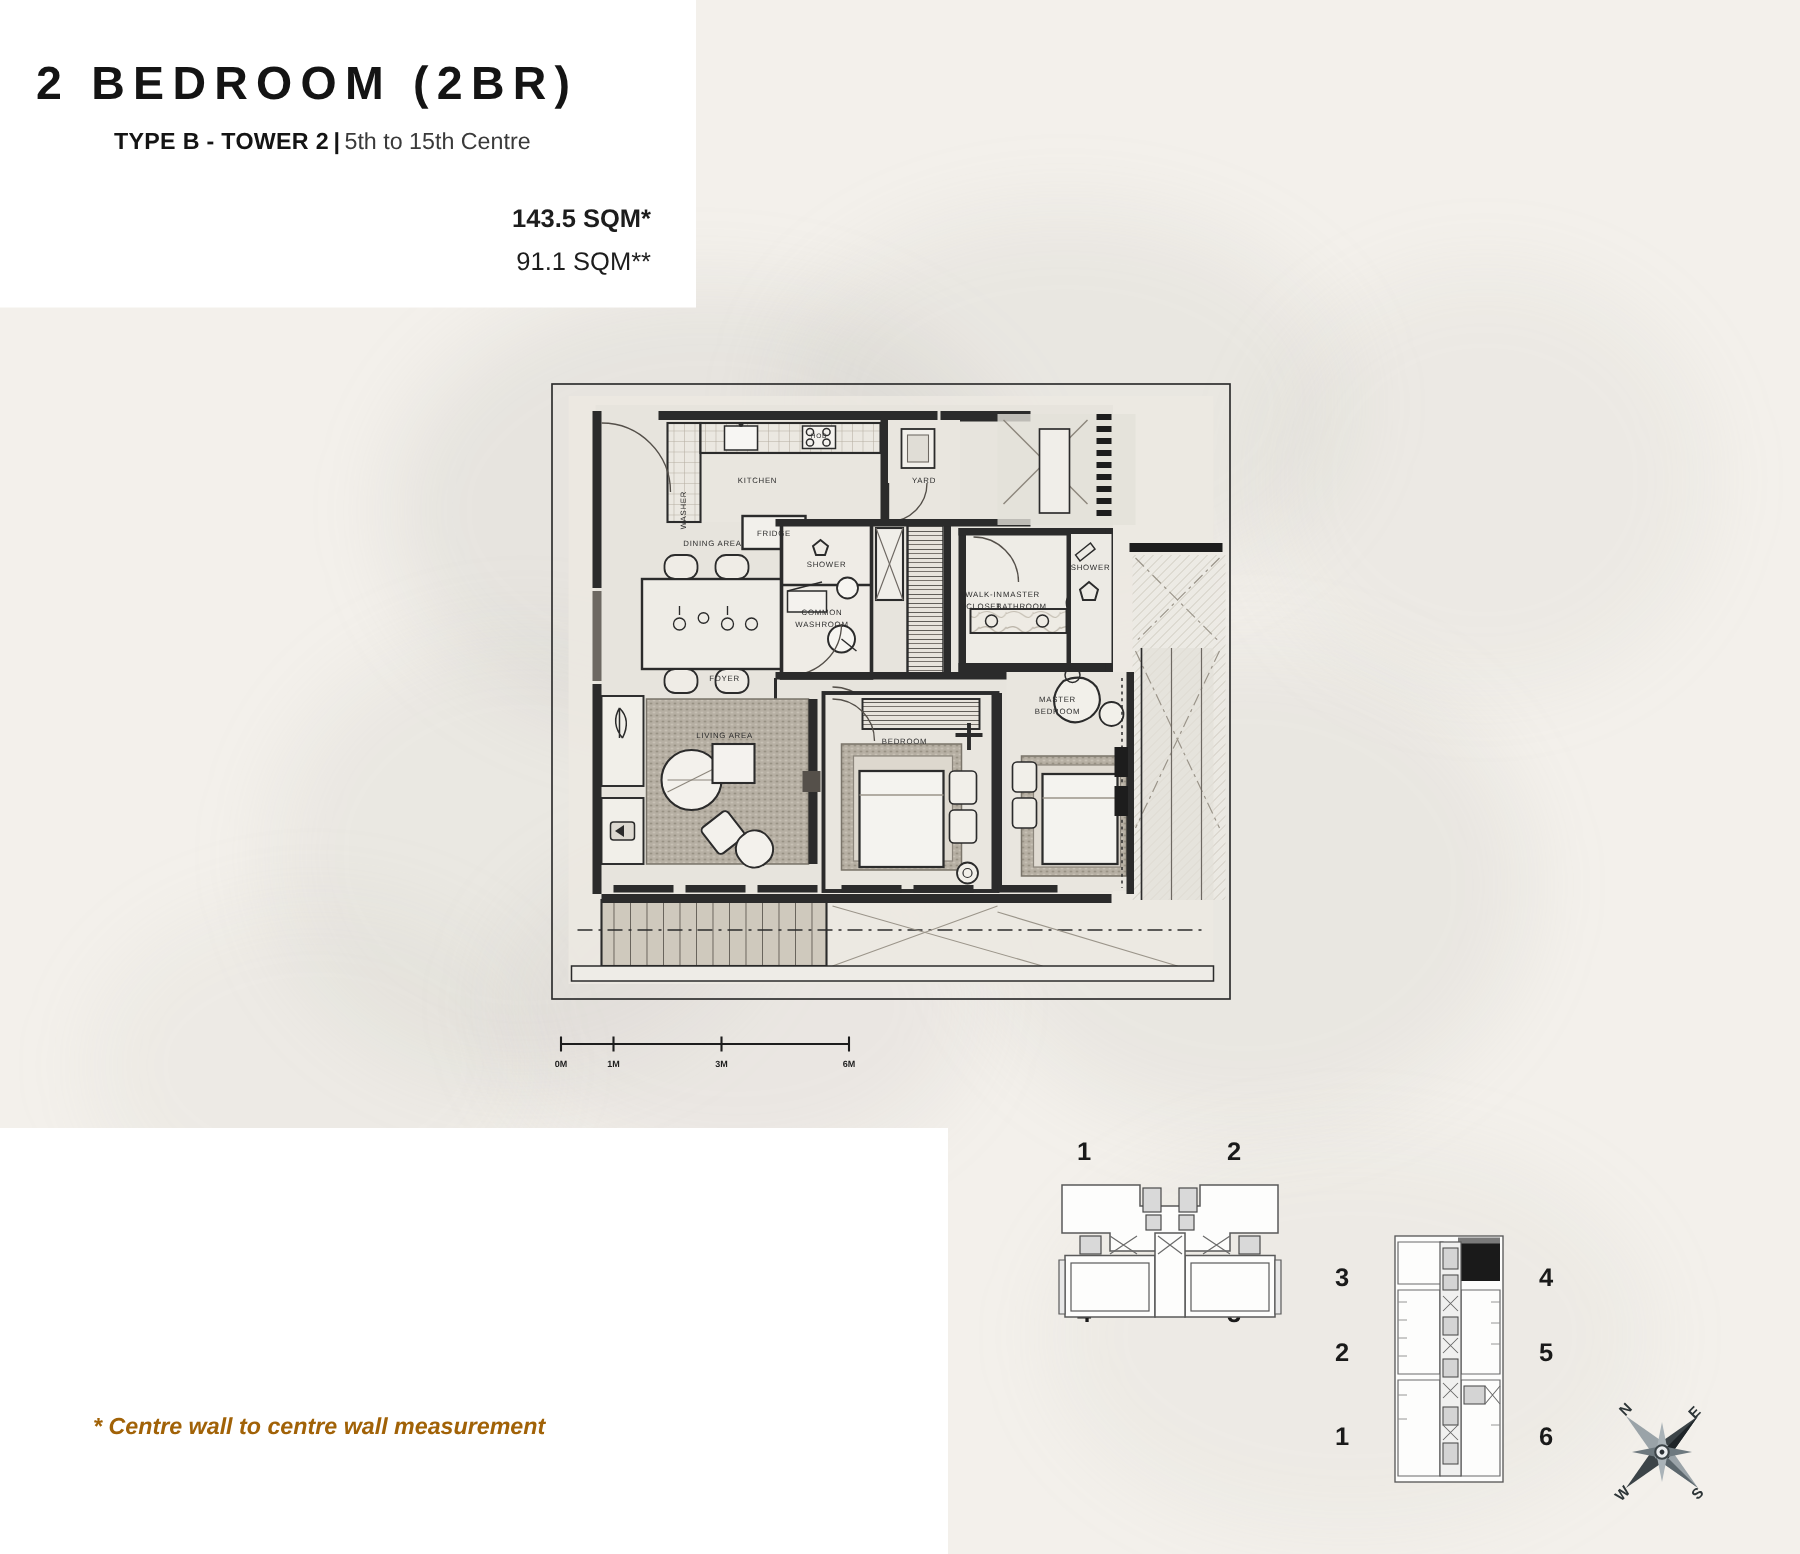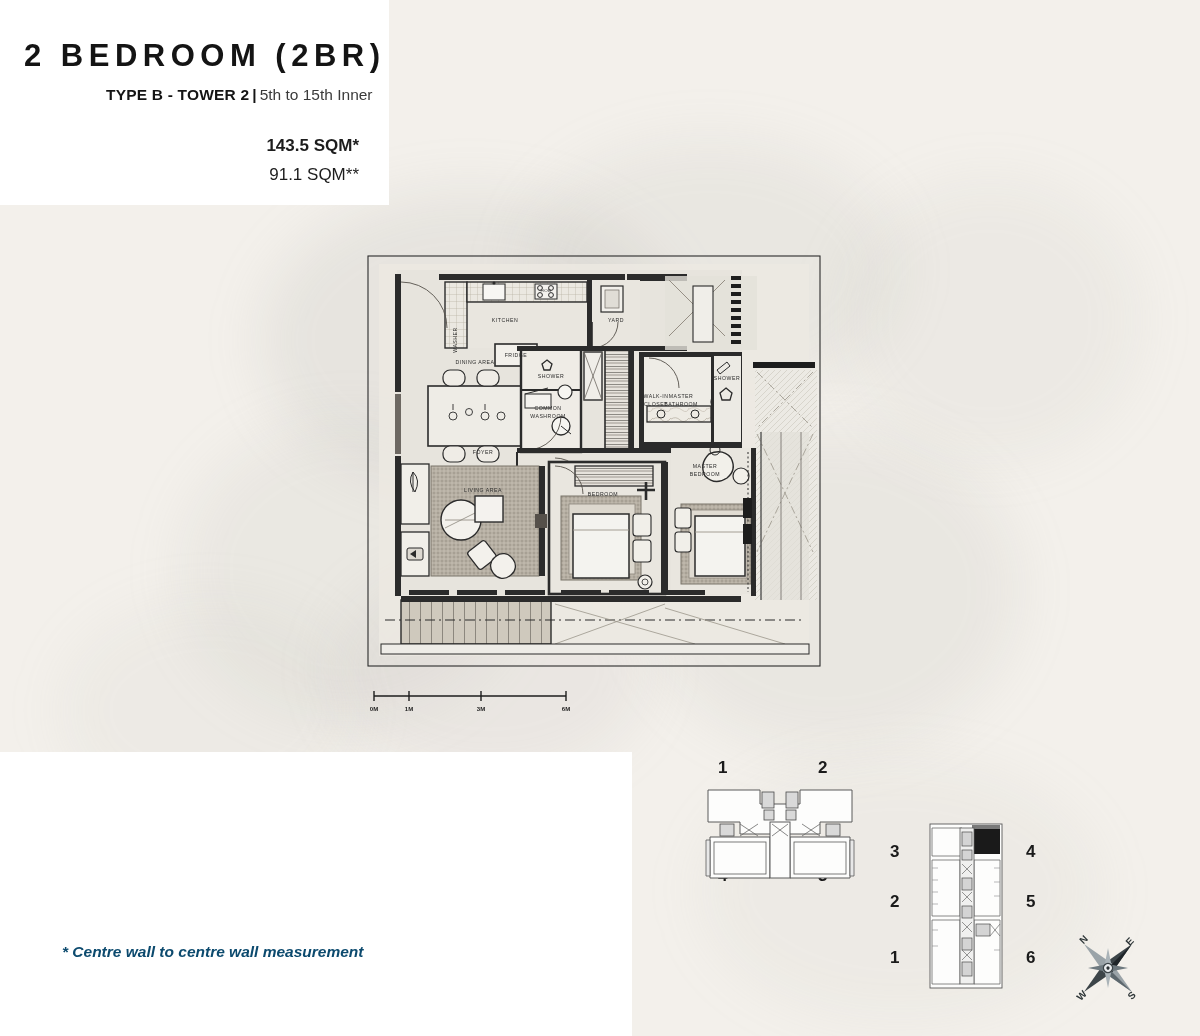--- a/index.html
+++ b/index.html
@@ -8,37 +8,37 @@
     background:#f3f0eb;
     font-family:"Liberation Sans", sans-serif;
     color:#1d1d1d;
   }
   
   #paper-texture{position:absolute;inset:0;pointer-events:none;}
   #paper-texture .blob{position:absolute;border-radius:50%;filter:blur(26px);}
 
   
   #title-panel{
-    position:absolute;left:0;top:0;width:389px;height:205px;background:#ffffff;z-index:5;
+    position:absolute;left:0;top:0;width:464px;height:205px;background:#ffffff;z-index:5;
   }
   #title-main{
     position:absolute;left:24px;top:38px;font-size:31px;font-weight:bold;letter-spacing:5.5px;
     white-space:nowrap;color:#141414;
   }
   #title-sub{position:absolute;left:76px;top:86px;font-size:15.5px;white-space:nowrap;}
-  #title-sub .strong{font-weight:bold;letter-spacing:.2px;color:#141414;margin-left:30px;}
+  #title-sub .strong{font-weight:bold;letter-spacing:.2px;color:#141414;}
   #title-sub .divider{font-weight:bold;color:#141414;margin:0 3px;}
   #title-sub .light{color:#3a3a3a;}
   #area-1{position:absolute;right:30px;top:136px;font-size:17px;font-weight:bold;white-space:nowrap;}
   #area-2{position:absolute;right:30px;top:165px;font-size:17px;font-weight:normal;white-space:nowrap;}
 
   
   #bottom-panel{position:absolute;left:0;top:752px;width:632px;height:284px;background:#ffffff;z-index:4;}
   #notes{position:absolute;left:62px;top:938px;z-index:6;}
-  .note{font-size:15.5px;font-style:italic;font-weight:bold;color:#0c4a6e;line-height:28px;white-space:nowrap;}
+  .note{font-size:15.5px;font-style:italic;font-weight:bold;color:#a16207;line-height:28px;white-space:nowrap;}
 
   
   #floorplan{position:absolute;left:365px;top:252px;width:460px;height:420px;z-index:2;}
   #floorplan svg{display:block;}
 
   
   #scale-bar{position:absolute;left:370px;top:688px;width:200px;height:28px;z-index:3;}
 
   
   #keyplan-1{position:absolute;left:700px;top:760px;width:160px;height:130px;z-index:3;}
@@ -56,21 +56,21 @@
   <div class="blob" style="left:640px;top:430px;width:380px;height:320px;background:rgba(172,170,164,.13);"></div>
   <div class="blob" style="left:840px;top:180px;width:300px;height:280px;background:rgba(186,182,174,.11);"></div>
   <div class="blob" style="left:60px;top:600px;width:300px;height:220px;background:rgba(188,184,176,.10);"></div>
   <div class="blob" style="left:700px;top:760px;width:400px;height:260px;background:rgba(186,184,178,.10);"></div>
   <div class="blob" style="left:330px;top:560px;width:320px;height:220px;background:rgba(170,168,162,.12);"></div>
 </div>
 
 <div id="title-panel">
   <div id="title-main">2 BEDROOM (2BR)</div>
   <div id="title-sub">
-    <span class="strong">TYPE B - TOWER 2</span><span class="divider">|</span><span class="light">5th to 15th Inner</span>
+    <span class="strong">TYPE B - TOWER 2</span><span class="divider">|</span><span class="light">5th to 15th Centre</span>
   </div>
   <div id="area-1">143.5 SQM*</div>
   <div id="area-2">91.1 SQM**</div>
 </div>
 
 <div id="bottom-panel"></div>
 <div id="notes">
   <div class="note">* Centre wall to centre wall measurement</div>
 </div>
 

